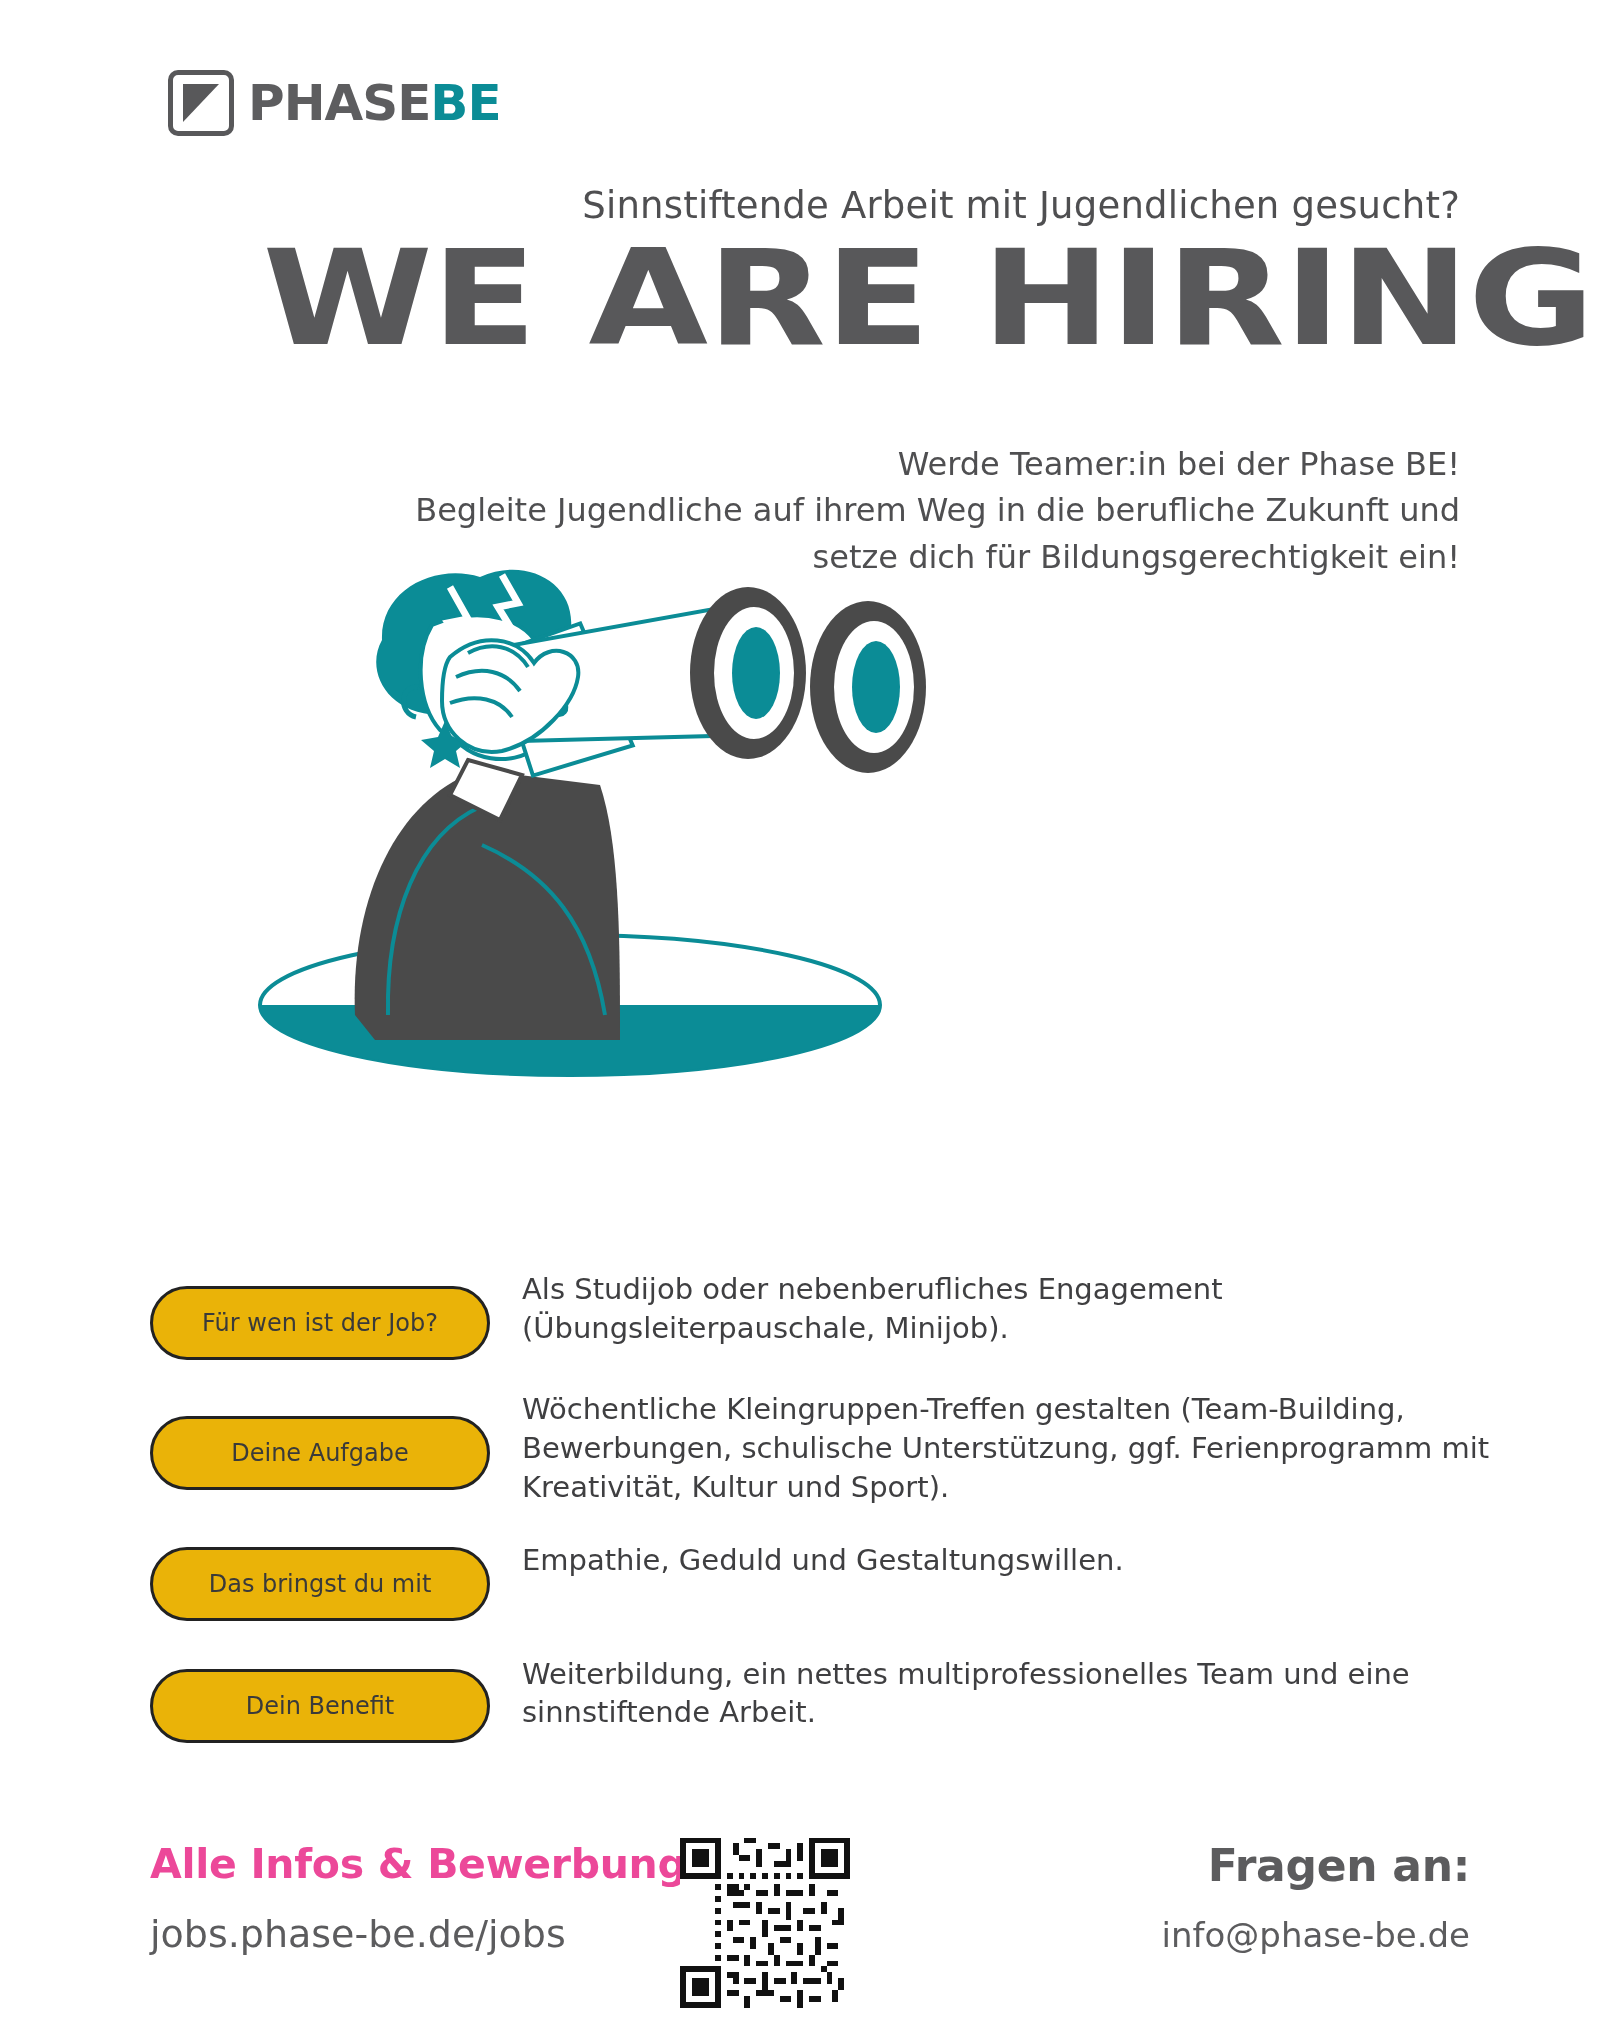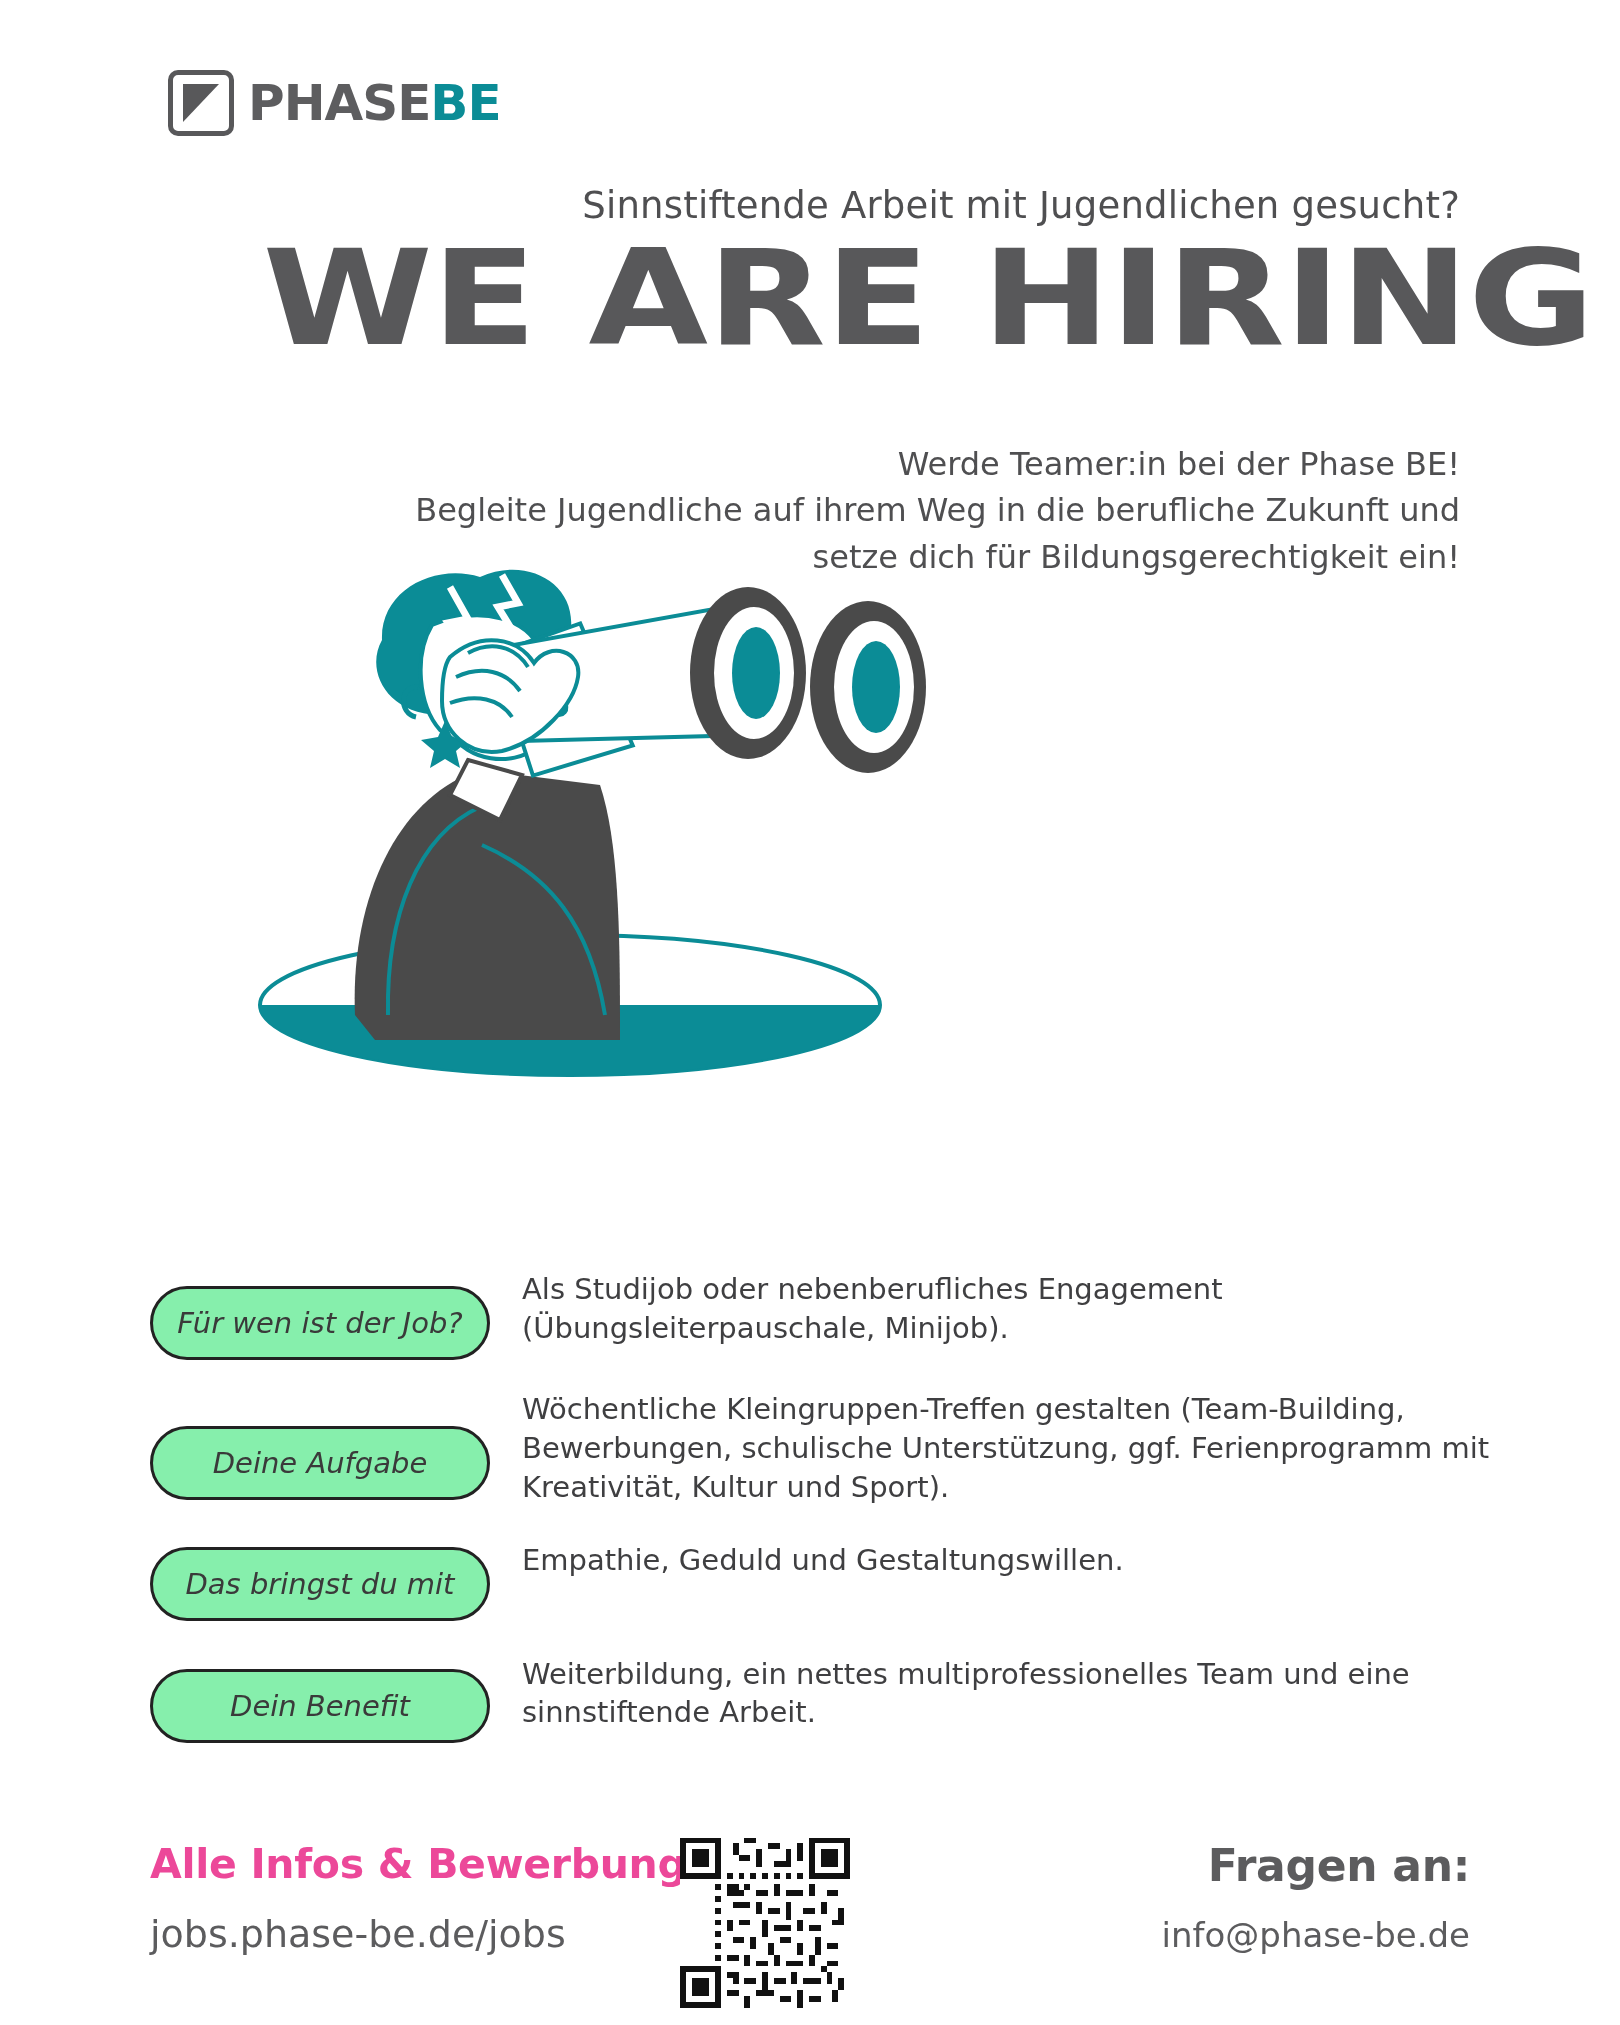--- a/index.html
+++ b/index.html
@@ -111,35 +111,34 @@
     margin-bottom: 34px;
   }
   .pill {
     flex: 0 0 340px;
     height: 74px;
     border: 3px solid #222222;
     border-radius: 40px;
     display: flex;
     align-items: center;
     justify-content: center;
-    font-size: 29px;
+    font-size: 24px;
     color: #3a3a3a;
-    background: #86efac;
+    background: #eab308;
     margin-top: 6px;
-    font-style: italic;
   }
   .row-text {
     flex: 1;
     padding-left: 32px;
     font-size: 29px;
     line-height: 1.34;
     color: #3f3f41;
   }
   .row.r1 .row-text { margin-top: -10px; }
-  .row.r2 .pill { margin-top: 32px; }
+  .row.r2 .pill { margin-top: 22px; }
   .row.r2 .row-text { margin-top: -4px; }
   .row.r3 .row-text { margin-top: 0; }
   .row.r4 .pill { margin-top: 14px; }
   .row.r4 .row-text { margin-top: 0px; }
 
   
   .footer {
     position: absolute;
     left: 0;
     top: 1840px;

